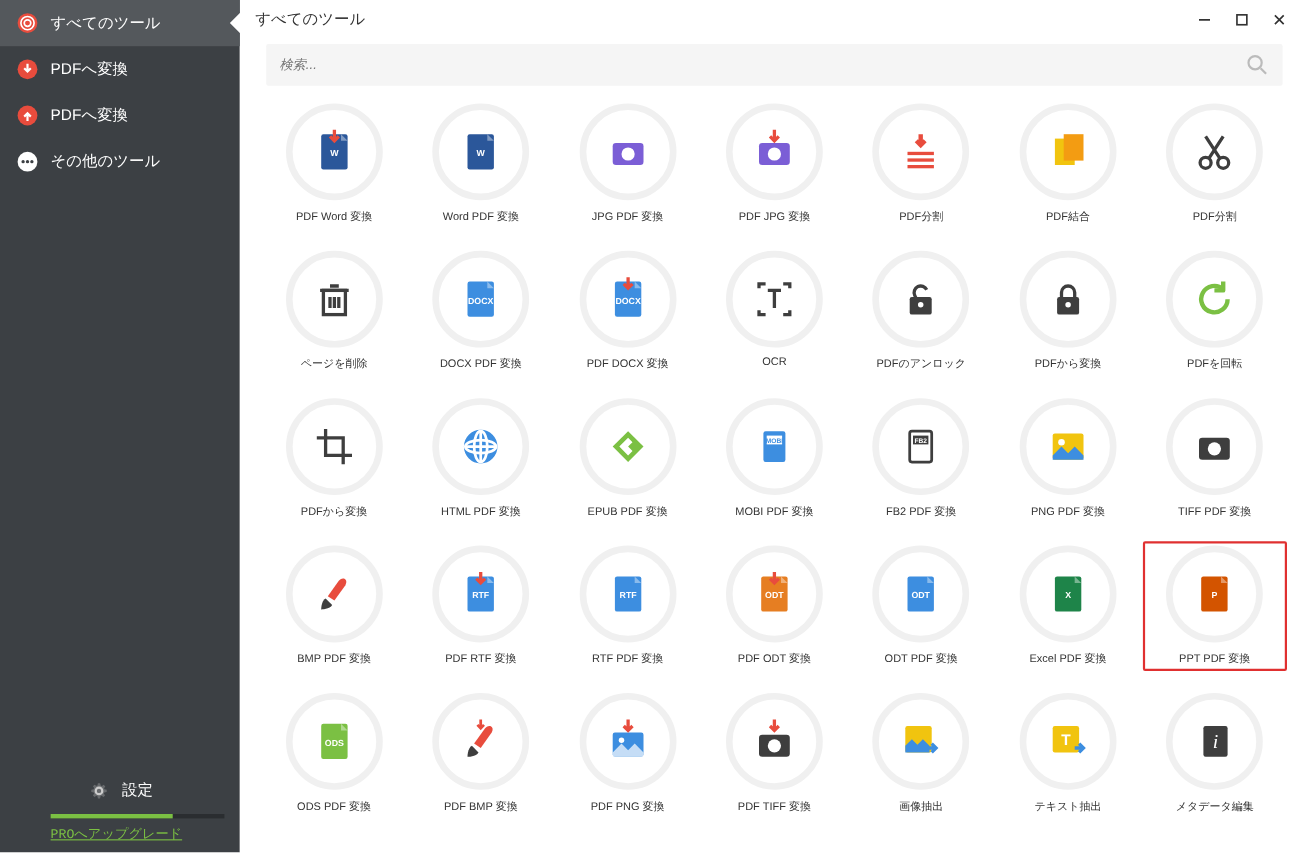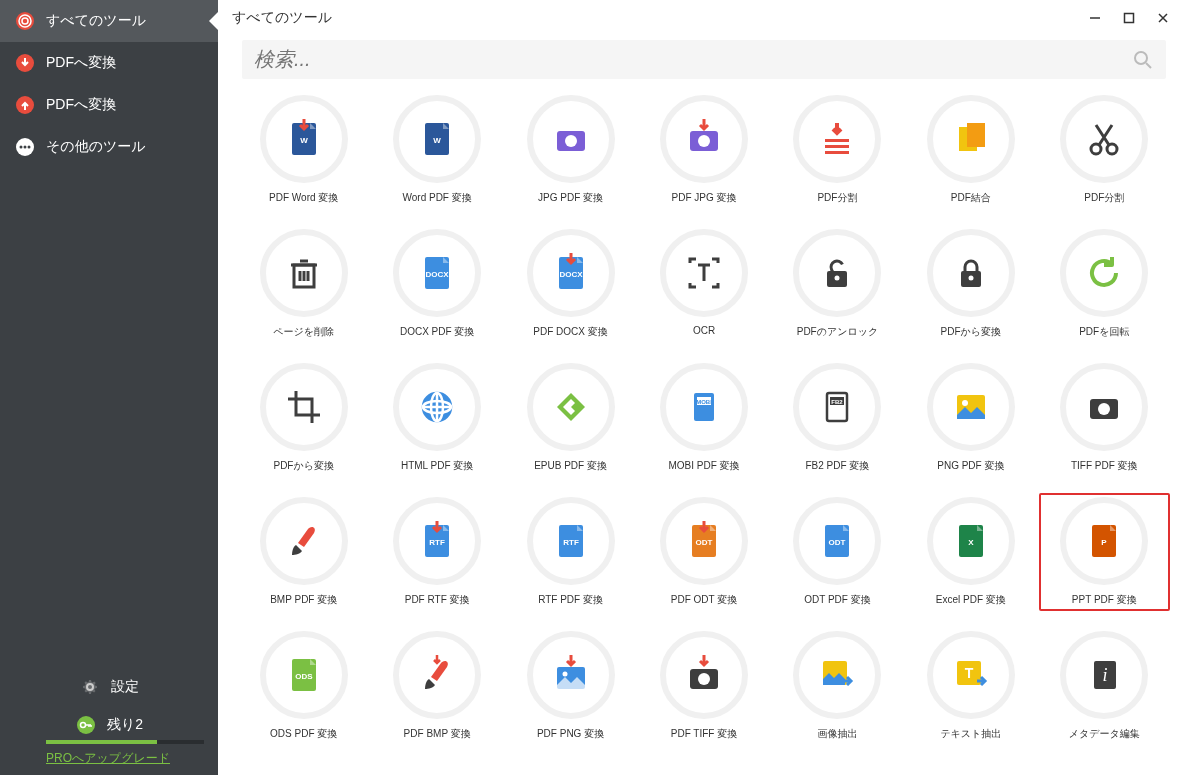--- a/index.html
+++ b/index.html
@@ -7,27 +7,27 @@
 .sidebar { width: 218px; background: #3c4044; color: #fff; display: flex; flex-direction: column; }
 .sidebar-item { display: flex; align-items: center; padding: 10px 14px; gap: 10px; cursor: pointer; font-size: 14px; }
 .sidebar-item.active { background: #54585c; position: relative; }
 .sidebar-item.active::after { content: ''; position: absolute; right: -1px; top: 50%; transform: translateY(-50%); border: 10px solid transparent; border-right-color: #fff; }
 .sidebar-icon { width: 22px; height: 22px; display: flex; align-items: center; justify-content: center; flex-shrink: 0; }
 .sidebar-spacer { flex: 1; }
 .sidebar-bottom { padding-bottom: 8px; }
 .sidebar-bottom .sidebar-item { padding: 8px 14px; justify-content: center; }
 .progress-bar { margin: 2px 14px 6px 46px; height: 4px; background: #2a2d30; position: relative; }
 .progress-bar .fill { position: absolute; left: 0; top: 0; bottom: 0; width: 70%; background: #7bc043; }
-.upgrade-link { margin-left: 46px; color: #7bc043; text-decoration: underline; font-size: 12px; cursor: pointer; }
+.upgrade-link { margin-left: 46px; color: #7bc043; text-decoration: underline; font-size: 12px; cursor: pointer; font-family: Liberation Mono, monospace; }
 .main { flex: 1; display: flex; flex-direction: column; background: #fff; }
 .titlebar { display: flex; align-items: center; padding: 6px 10px 2px 14px; }
 .titlebar-title { font-size: 14px; color: #333; flex: 1; }
 .win-ctrl { width: 34px; height: 24px; display: flex; align-items: center; justify-content: center; cursor: pointer; color: #555; }
 .searchbar { margin: 8px 24px 6px 24px; background: #f5f5f5; display: flex; align-items: center; padding: 8px 12px; border-radius: 2px; }
-.searchbar input { flex: 1; border: none; background: transparent; font-size: 20px; font-style: italic; color: #888; outline: none; }
+.searchbar input { flex: 1; border: none; background: transparent; font-size: 12px; font-style: italic; color: #888; outline: none; }
 .search-icon { color: #aaa; }
 .grid { padding: 10px 24px 20px 24px; display: grid; grid-template-columns: repeat(7, 1fr); gap: 24px 10px; overflow-y: auto; }
 .tool { display: flex; flex-direction: column; align-items: center; gap: 8px; cursor: pointer; }
 .tool-circle { width: 88px; height: 88px; border-radius: 50%; border: 6px solid #f0f0f0; display: flex; align-items: center; justify-content: center; }
 .tool-label { font-size: 10px; color: #333; text-align: center; white-space: nowrap; }
 .tool.highlighted { border: 2px solid #e03030; padding: 2px; margin: -4px; border-radius: 2px; }
 svg { display: block; }
 </style>
 </head>
 <body>
@@ -76,30 +76,20 @@
   <div class="sidebar-bottom">
     <div class="sidebar-item">
       <span class="sidebar-icon">
           <svg width="20" height="20" viewBox="0 0 20 20" fill="#ccc">
             <path d="M10 6a4 4 0 100 8 4 4 0 000-8zm0 6a2 2 0 110-4 2 2 0 010 4z"></path>
             <path d="M17 11v-2l-2-.4a5 5 0 00-.4-1l1.1-1.7-1.4-1.4L12.6 5.6a5 5 0 00-1-.4L11 3H9l-.4 2a5 5 0 00-1 .4L5.9 4.3 4.5 5.7l1.1 1.7a5 5 0 00-.4 1L3 9v2l2.2.4a5 5 0 00.4 1l-1.1 1.7 1.4 1.4 1.7-1.1a5 5 0 001 .4L9 17h2l.4-2.2a5 5 0 001-.4l1.7 1.1 1.4-1.4-1.1-1.7a5 5 0 00.4-1z" fill-opacity="0.3"></path>
           </svg>
         </span>
       <span>設定</span>
     </div>
-    <div class="sidebar-item" style="padding-bottom:2px">
-      <span class="sidebar-icon">
-          <svg width="20" height="20" viewBox="0 0 20 20">
-            <circle cx="10" cy="10" r="9" fill="#7bc043"></circle>
-            <circle cx="7" cy="10" r="2.5" fill="none" stroke="#fff" stroke-width="1.5"></circle>
-            <path d="M9 10h6M13 10v2M15 10v2" stroke="#fff" stroke-width="1.5"></path>
-          </svg>
-        </span>
-      <span>残り2</span>
-    </div>
     <div class="progress-bar">
         <div class="fill"></div>
       </div>
     <a class="upgrade-link">PROへアップグレード</a>
   </div>
 </div>
 
 <div class="main">
   <div class="titlebar">
     <span class="titlebar-title">すべてのツール</span>

